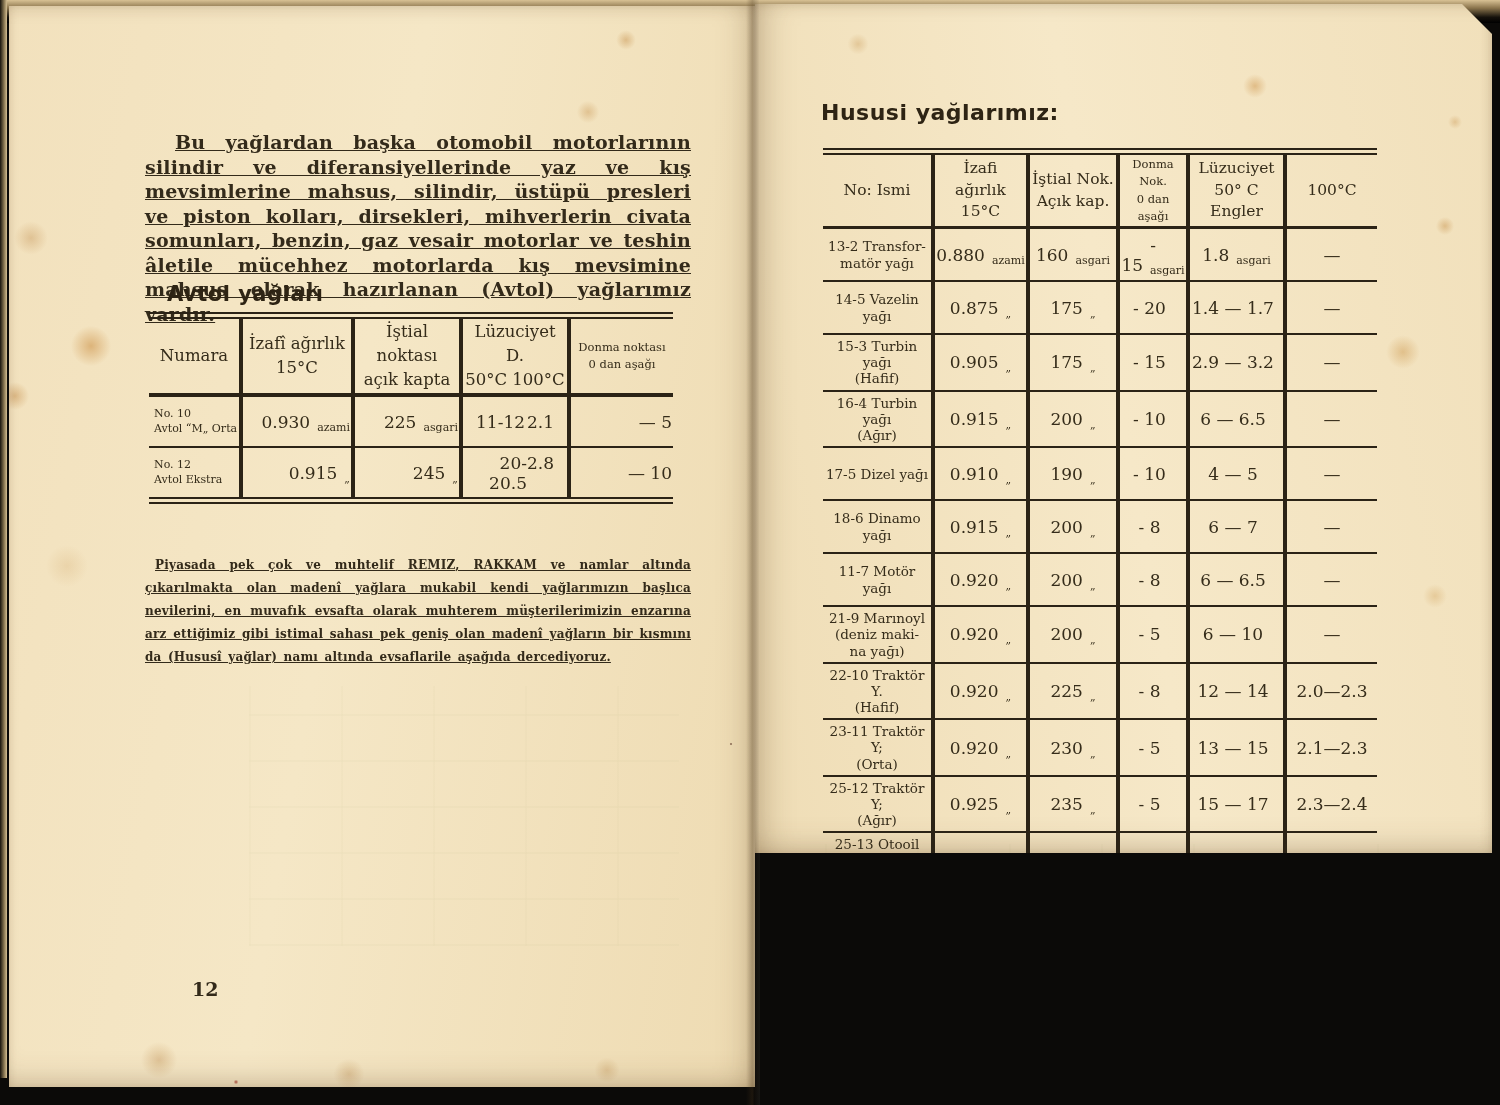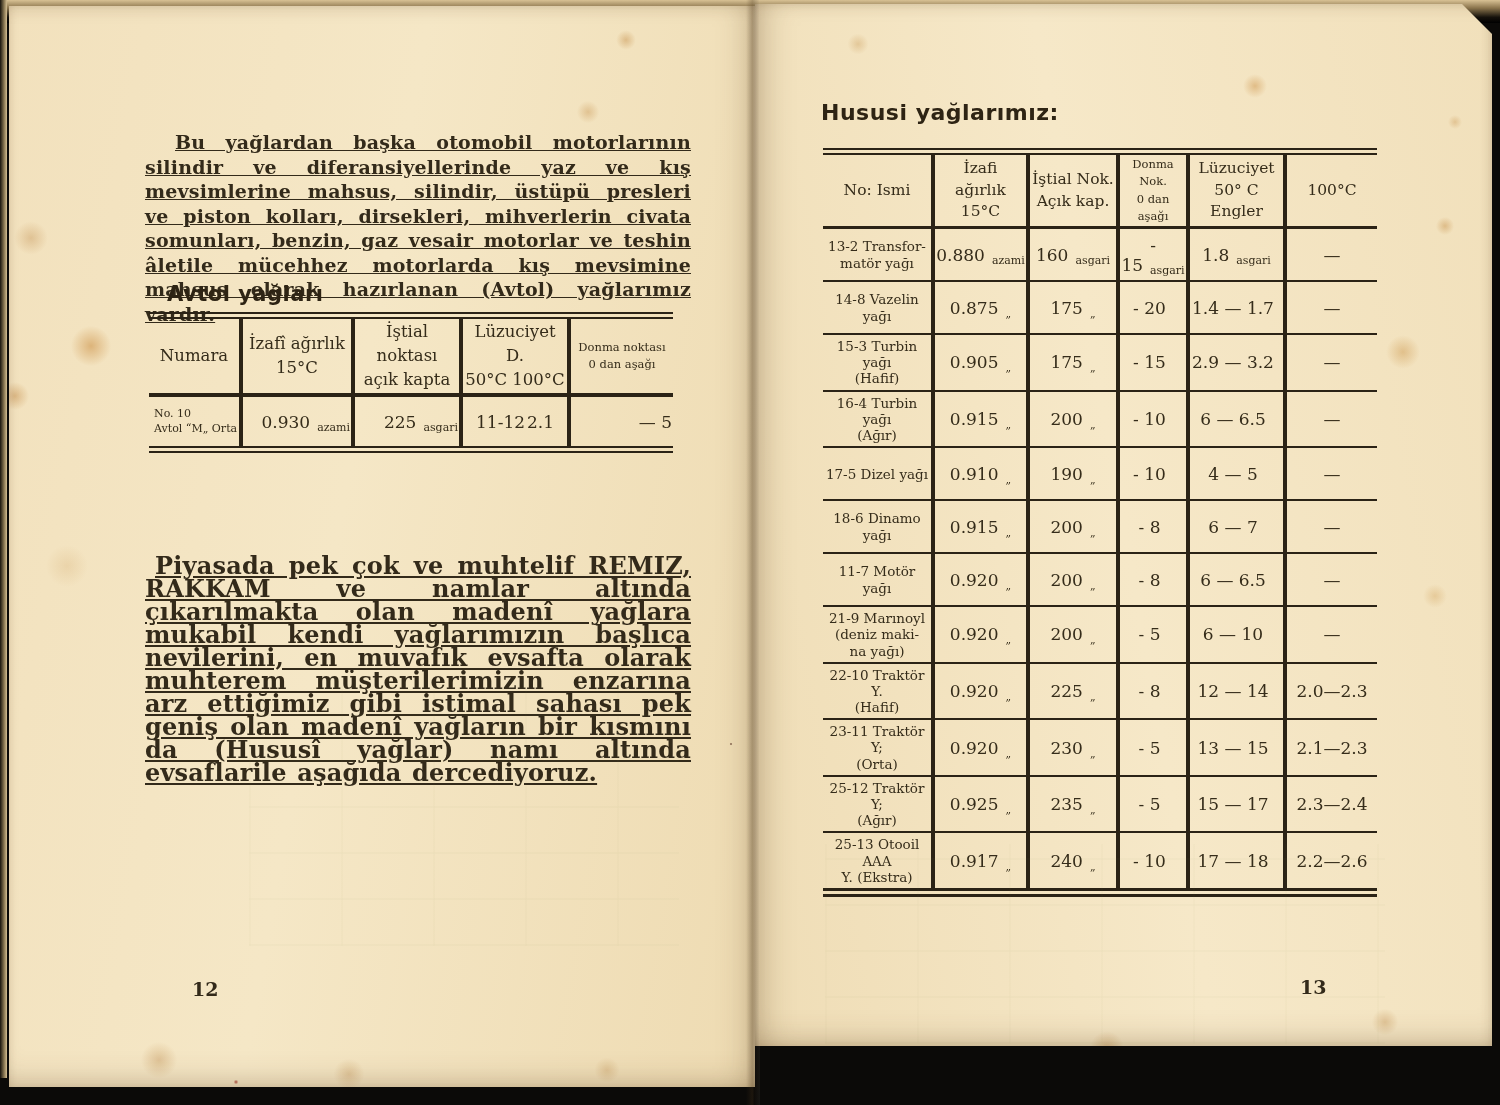--- a/index.html
+++ b/index.html
@@ -23,21 +23,21 @@
       radial-gradient(circle 26px at 150px 1054px, rgba(176,118,48,.30), transparent 70%),
       radial-gradient(circle 22px at 340px 1068px, rgba(176,118,48,.26), transparent 70%),
       radial-gradient(circle 18px at 598px 1064px, rgba(176,118,48,.24), transparent 70%),
       radial-gradient(circle 3px at 227px 1076px, rgba(160,40,30,.8), transparent 80%),
       radial-gradient(circle 2px at 722px 738px, rgba(70,30,20,.8), transparent 80%),
       linear-gradient(100deg,#f2e1bd,#f5e7c6 45%,#eedbb2);
     box-shadow: inset -22px 0 34px -20px rgba(90,60,25,.38),
                 inset 4px 0 10px -6px rgba(90,60,25,.25),
                 inset 0 -26px 34px -26px rgba(90,60,25,.30),
                 inset 0 10px 18px -14px rgba(90,60,25,.25);}
-  .page-right{left:755px;top:4px;width:737px;height:1042px;
+  .page-right{left:755px;top:4px;width:737px;height:849px;
     clip-path:polygon(0 0, calc(100% - 30px) 0, 100% 30px, 100% 100%, 0 100%);
     background:
       radial-gradient(circle 15px at 103px 40px, rgba(190,135,60,.30), transparent 70%),
       radial-gradient(circle 17px at 500px 82px, rgba(198,133,52,.42), transparent 70%),
       radial-gradient(circle 13px at 690px 222px, rgba(190,128,50,.38), transparent 70%),
       radial-gradient(circle 24px at 648px 348px, rgba(198,140,60,.40), transparent 70%),
       radial-gradient(circle 10px at 700px 118px, rgba(190,128,50,.30), transparent 70%),
       radial-gradient(circle 17px at 680px 592px, rgba(200,145,65,.30), transparent 70%),
       radial-gradient(circle 24px at 352px 1044px, rgba(180,120,48,.32), transparent 70%),
       radial-gradient(circle 19px at 630px 1018px, rgba(180,120,48,.30), transparent 70%),
@@ -51,21 +51,21 @@
   .spine{position:absolute;left:746px;top:0;width:14px;height:100%;z-index:3;
     background:linear-gradient(to right,rgba(70,50,25,0) 0%,rgba(70,50,25,.30) 45%,rgba(30,20,10,.18) 60%,rgba(255,250,230,.05) 100%);}
 
   .ghost{position:absolute;opacity:.55;pointer-events:none;
     background:repeating-linear-gradient(0deg, rgba(135,145,85,.06) 0 2px, transparent 2px 46px),
                repeating-linear-gradient(90deg, rgba(135,145,85,.05) 0 2px, transparent 2px 92px);}
 
   .para{position:absolute;width:546px;text-align:justify;font-weight:700;
         word-spacing:2px;letter-spacing:.2px;margin:0;text-decoration:underline;}
   .p1{left:136px;top:124px;font-size:19px;line-height:24.5px;text-indent:30px;}
-  .p2{left:136px;top:548px;font-size:24px;line-height:23px;text-indent:10px;}
+  .p2{left:136px;top:548px;font-size:12px;line-height:23px;text-indent:10px;}
 
   .heading{position:absolute;margin:0;font-family:"DejaVu Sans",sans-serif;
            font-weight:700;color:#2e2414;letter-spacing:.5px;}
   .heading-left{left:158px;top:276px;font-size:21px;}
   .heading-right{left:66px;top:96px;font-size:22px;}
 
   table{border-collapse:collapse;table-layout:fixed;position:absolute;color:#352c1a;}
   th,td{overflow:hidden;vertical-align:middle;}
   .ltable{left:140px;top:306px;width:524px;
           border-top:7px double #2b2316;border-bottom:7px double #2b2316;}
@@ -137,20 +137,33 @@
             <td>
               <div class="twoval">
                 <span class="v">11-12</span>
                 <span class="v">2.1</span>
               </div>
             </td>
             <td><span class="v">— 5</span></td>
           </tr>
 
 
+          <tr>
+            <td class="name">No. 12
+Avtol Ekstra</td>
+            <td><span class="v">0.915</span><span class="sub">„</span></td>
+            <td><span class="v">245</span><span class="sub">„</span></td>
+            <td>
+              <div class="twoval">
+                <span class="v">20-20.5</span>
+                <span class="v">2.8</span>
+              </div>
+            </td>
+            <td><span class="v">— 10</span></td>
+          </tr>
         </tbody>
     </table>
 
     <p class="para p2">Piyasada pek çok ve muhtelif REMIZ, RAKKAM ve namlar altında çıkarılmakta olan madenî yağlara mukabil kendi yağlarımızın başlıca nevilerini, en muvafık evsafta olarak muhterem müşterilerimizin enzarına arz ettiğimiz gibi istimal sahası pek geniş olan madenî yağların bir kısmını da (Hususî yağlar) namı altında evsaflarile aşağıda dercediyoruz.</p>
     <div class="ghost" style="left:240px;top:680px;width:430px;height:260px;"></div>
     <div class="pagenum pn-left">12</div>
   </div>
 
   <div class="page page-right">
     <h2 class="heading heading-right">Hususi yağlarımız:</h2>
@@ -184,21 +197,21 @@
             <td class="rname">13-2 Transfor-
 matör yağı</td>
             <td><span class="v">0.880</span><span class="sub">azami</span></td>
             <td><span class="v">160</span><span class="sub">asgari</span></td>
             <td><span class="v">- 15</span><span class="sub">asgari</span></td>
             <td><span class="v">1.8</span><span class="sub">asgari</span></td>
             <td><span class="v">—</span></td>
           </tr>
 
           <tr>
-            <td class="rname">14-8 Vazelin
+            <td class="rname">14-5 Vazelin
 yağı</td>
             <td><span class="v">0.875</span><span class="sub">„</span></td>
             <td><span class="v">175</span><span class="sub">„</span></td>
             <td><span class="v">- 20</span><span class="sub"></span></td>
             <td><span class="v">1.4 — 1.7</span><span class="sub"></span></td>
             <td><span class="v">—</span></td>
           </tr>
 
           <tr>
             <td class="rname">15-3 Turbin yağı

